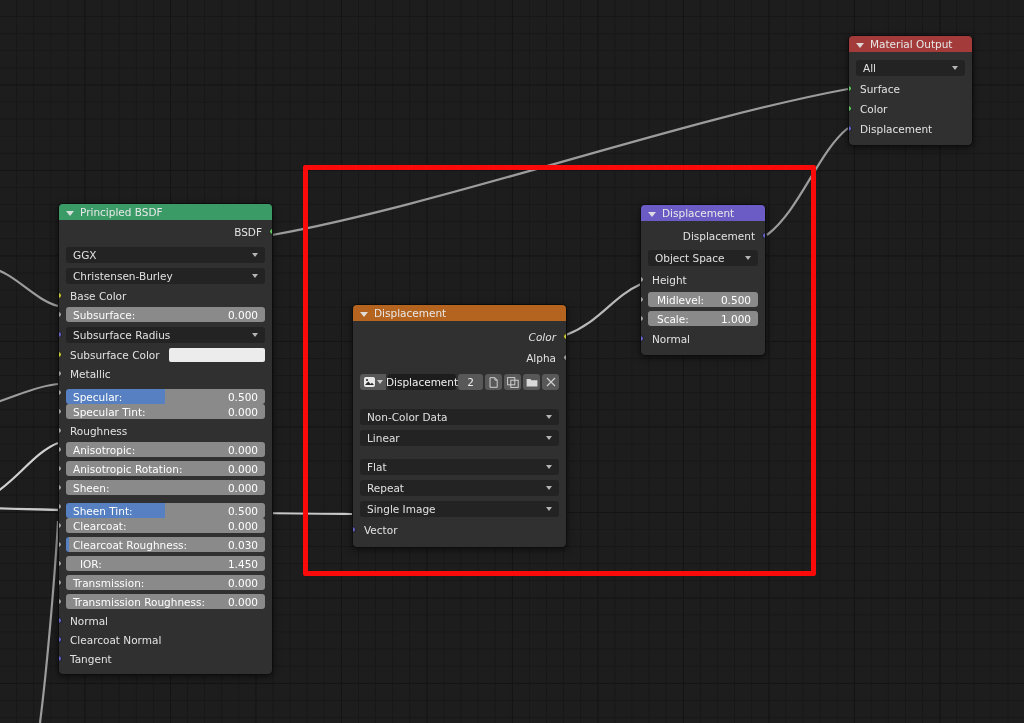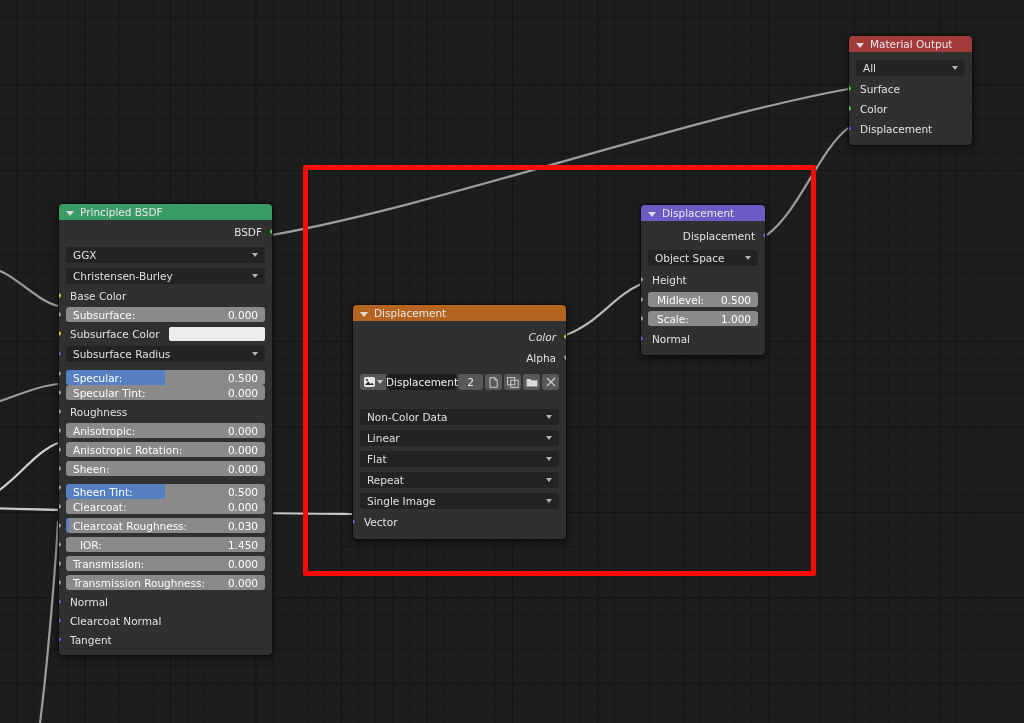--- a/index.html
+++ b/index.html
@@ -161,35 +161,39 @@
       </div>
 
       <div class="row">
         <span class="sock in s-float" style="top: 6px; background: rgb(161, 161, 161);"></span>
         <div class="field value">
           <span>Subsurface:</span>
           <span class="v">0.000</span>
         </div>
       </div>
 
+      <div class="row" style="height:21px;">
+        <span class="sock in s-vector" style="top: 7px; background: rgb(99, 99, 200);"></span>
+        <div class="field menu">
+          <span>Subsurface Radius</span>
+          <span class="chev"></span>
+        </div>
+      </div>
+
       <div class="row">
         <span class="sock in s-color" style="top: 6px; background: rgb(200, 200, 60);"></span>
         <span class="lbl">Subsurface Color</span>
         <span style="flex:1"></span>
         <span class="swatch"></span>
       </div>
 
-      <div class="row" style="height:21px;">
-        <span class="sock in s-vector" style="top: 7px; background: rgb(99, 99, 200);"></span>
-        <div class="field menu">
-          <span>Subsurface Radius</span>
-          <span class="chev"></span>
-        </div>
-      </div>
-
+      <div class="row">
+        <span class="sock in s-float" style="top: 6px; background: rgb(161, 161, 161);"></span>
+        <span class="lbl">Metallic</span>
+      </div>
 
       <div class="row">
         <span class="sock in s-float" style="top: 6px; background: rgb(161, 161, 161);"></span>
         <div class="field value sel" style="background:linear-gradient(to right,#5680c2 0%,#5680c2 50%,#8a8a8a 50%,#8a8a8a 100%);">
           <span>Specular:</span>
           <span class="v">0.500</span>
         </div>
       </div>
 
       <div class="row">
@@ -354,21 +358,21 @@
           <span>Non-Color Data</span>
           <span class="chev"></span>
         </div>
       </div>
       <div class="row" style="height:21px;">
         <div class="field menu">
           <span>Linear</span>
           <span class="chev"></span>
         </div>
       </div>
-      <div class="row" style="height:21px;">
+      <div class="row" style="height:21px;margin-top:8px;">
         <div class="field menu">
           <span>Flat</span>
           <span class="chev"></span>
         </div>
       </div>
       <div class="row" style="height:21px;">
         <div class="field menu">
           <span>Repeat</span>
           <span class="chev"></span>
         </div>

